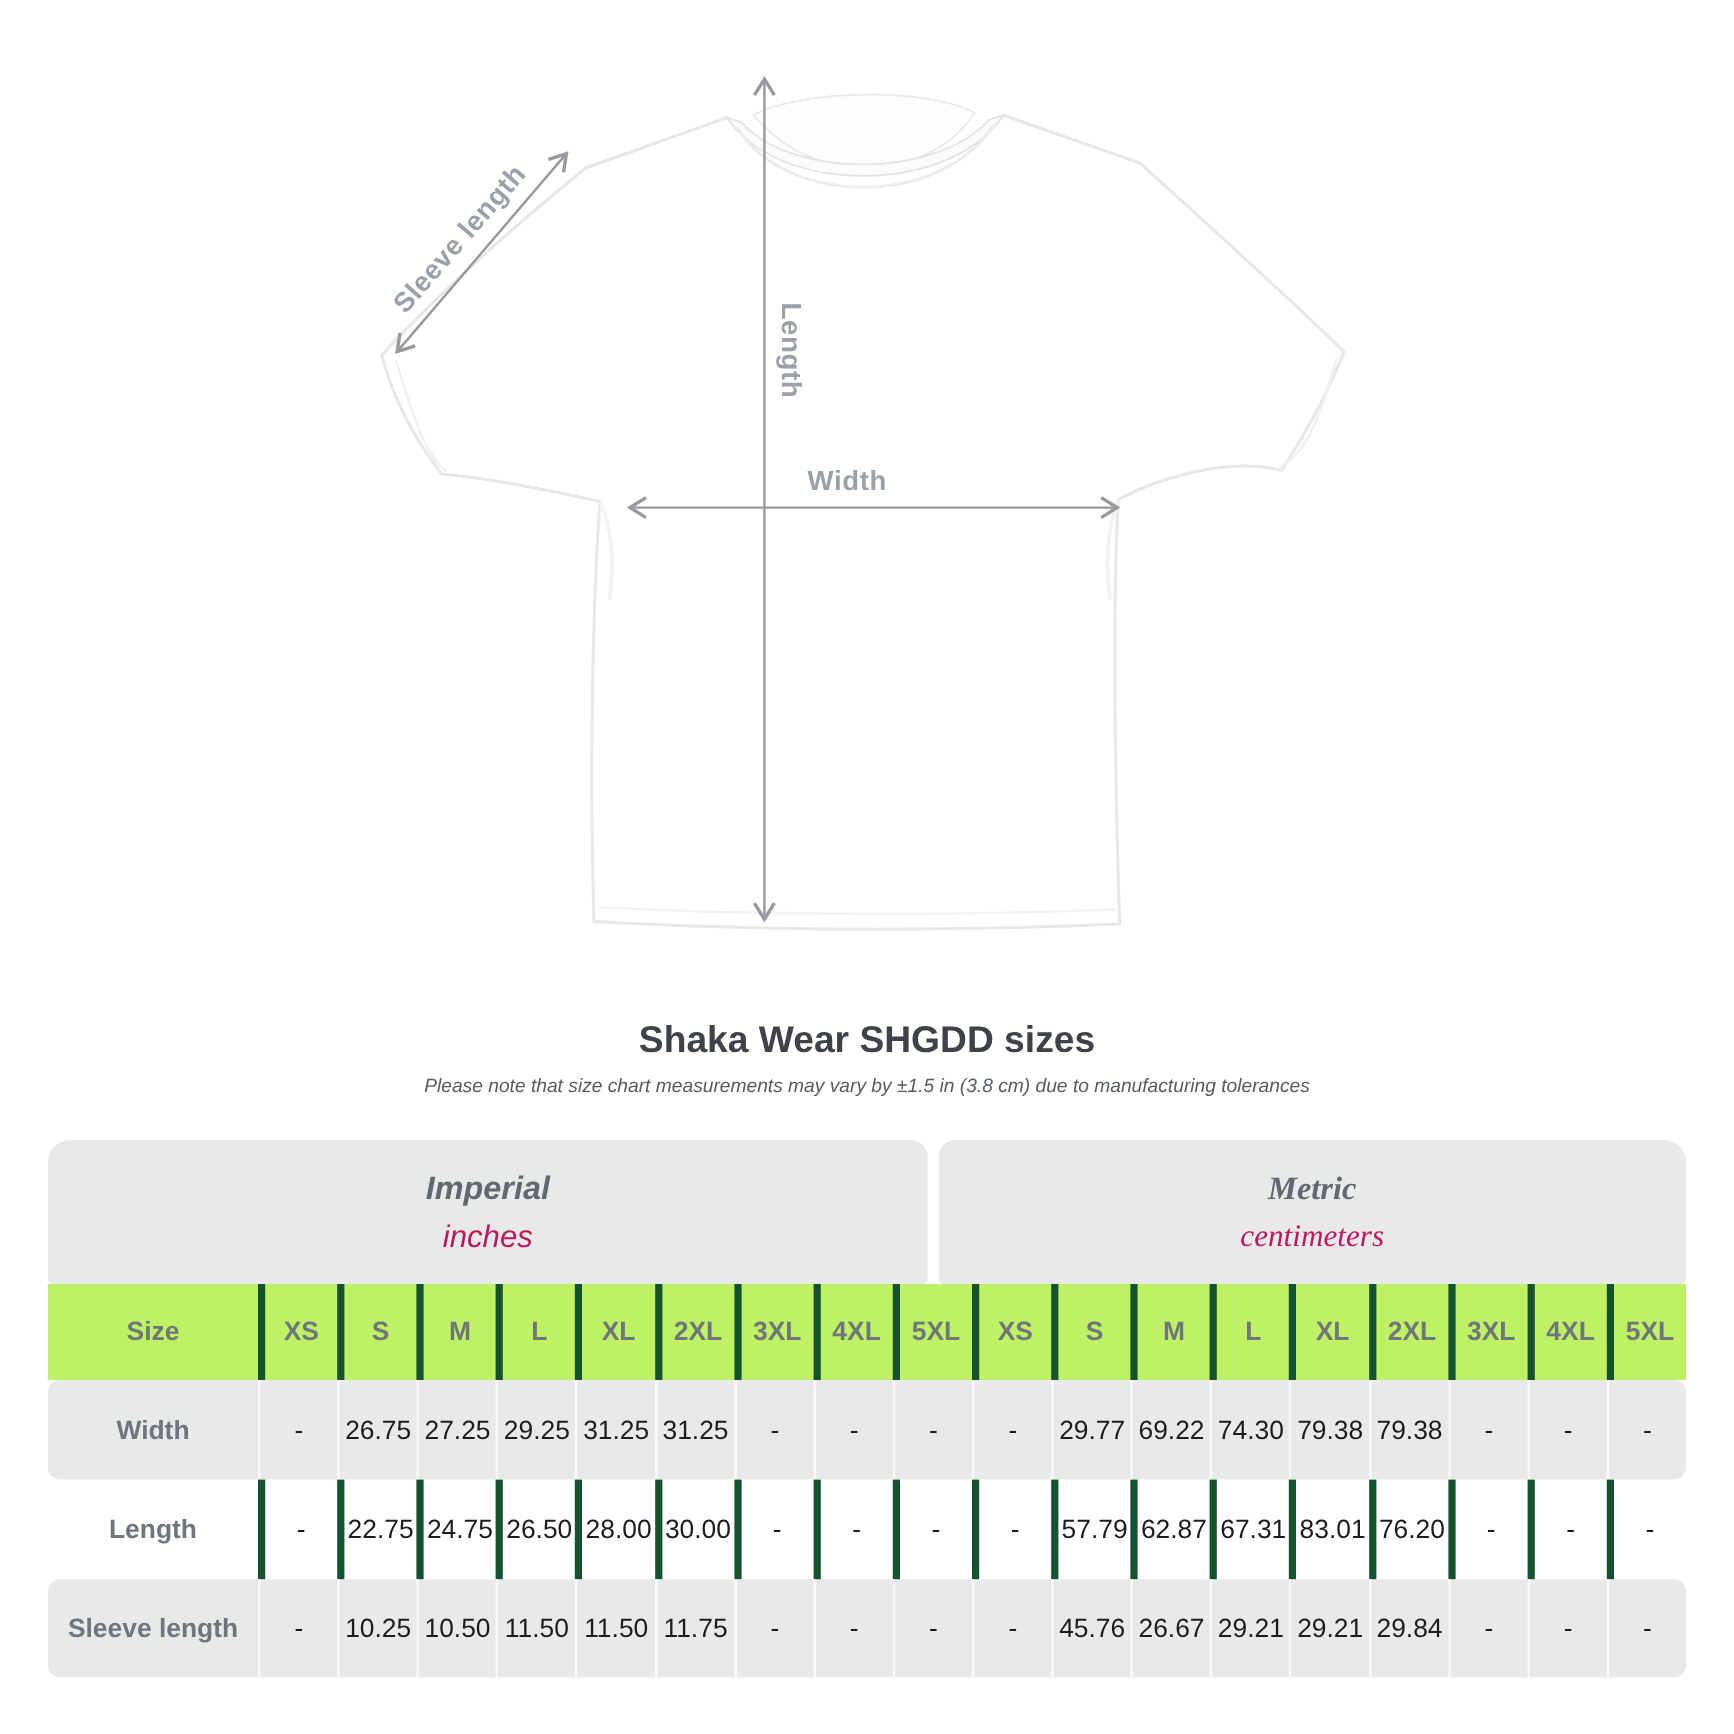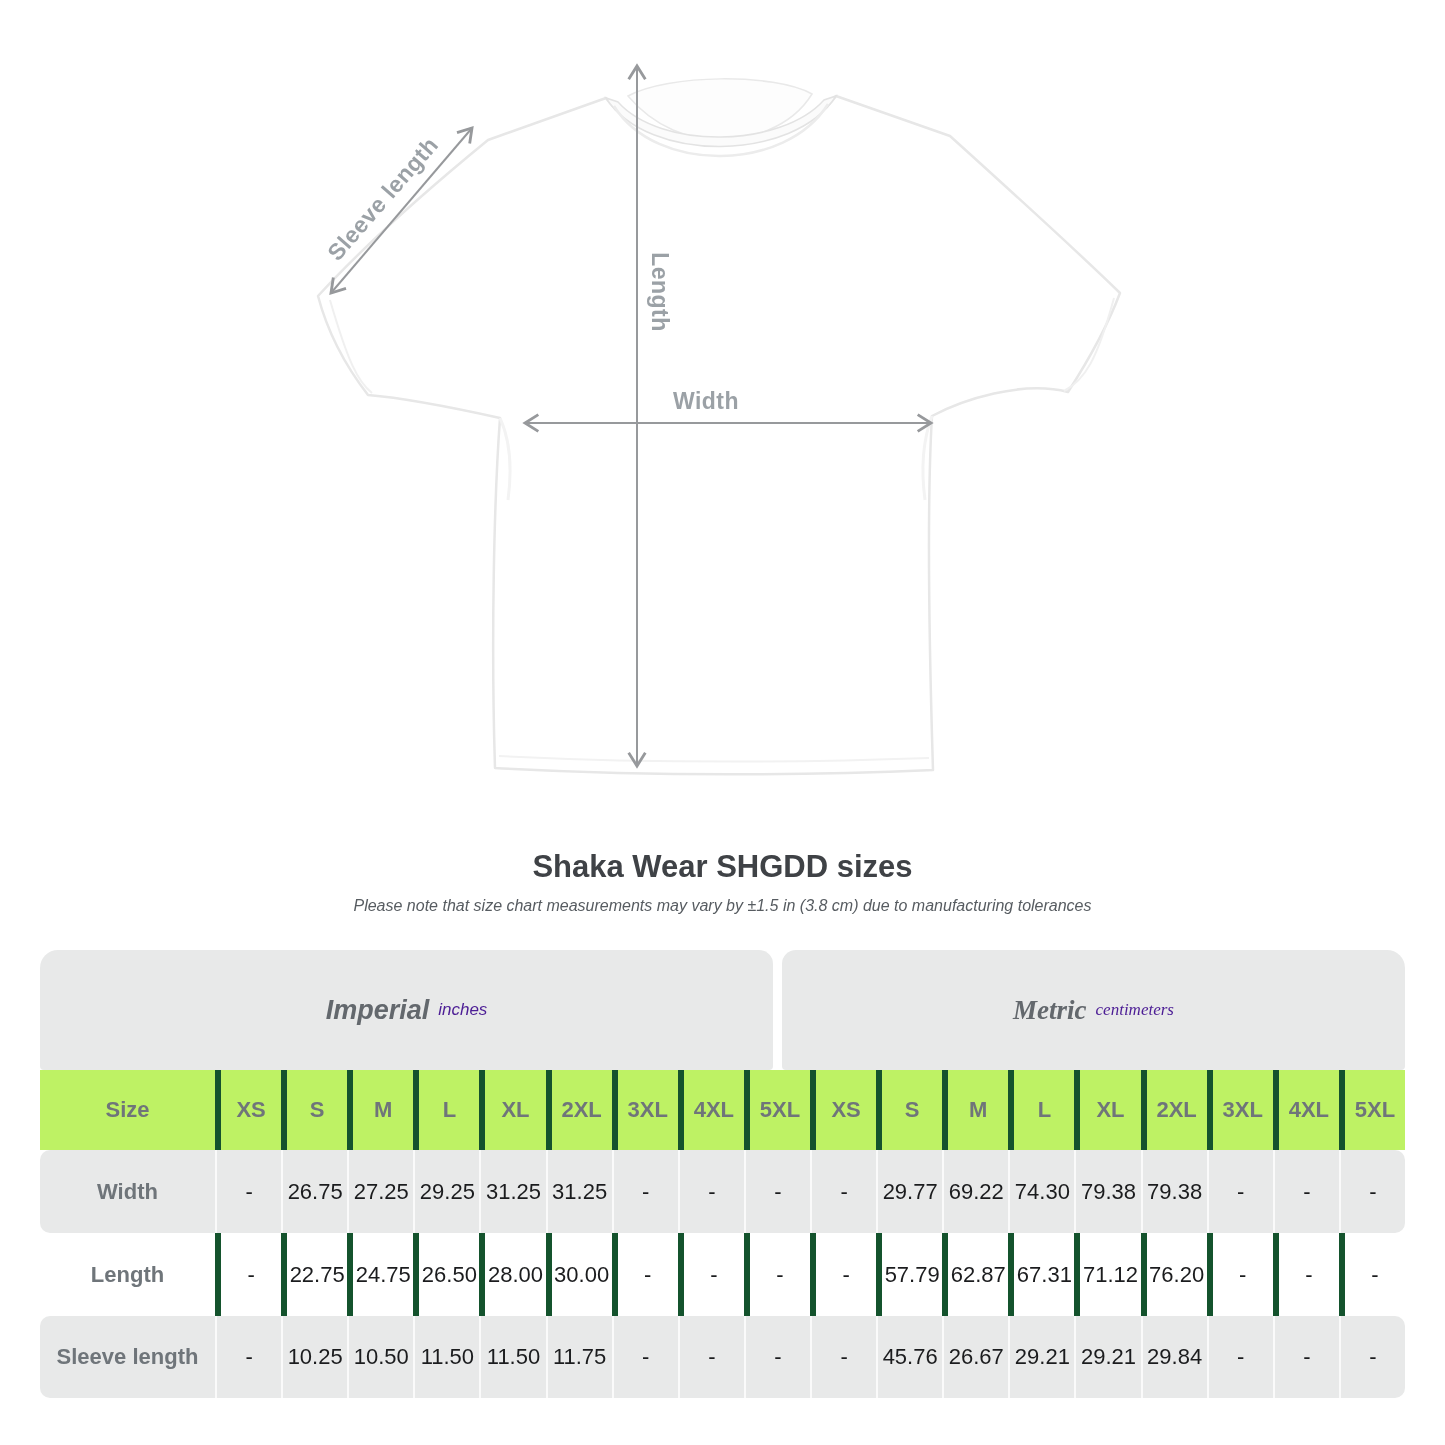--- a/index.html
+++ b/index.html
@@ -65,37 +65,37 @@
   }
   .unit-band {
     display: flex;
     gap: 9px;
     height: 120px;
   }
   .unit-block {
     background: #e8e9e9;
     flex: 0 0 733px;
     display: flex;
-    flex-direction: row;
+    flex-direction: column;
     align-items: center;
     justify-content: center;
     gap: 9px;
   }
   .unit-block.imperial { border-radius: 18px 14px 4px 4px; }
   .unit-block.metric   { flex: 1 1 auto; border-radius: 14px 18px 4px 4px; font-family: Liberation Serif, serif; }
   .unit-name {
     font-size: 27px;
     font-weight: bold;
     font-style: italic;
     color: #63686d;
   }
   .unit-sub {
-    font-size: 17px;
+    font-size: 26px;
     font-style: italic;
-    color: #4c1d95;
+    color: #be185d;
   }
 
   .grid-row {
     display: grid;
     grid-template-columns: 175px repeat(18, 1fr);
   }
   .grid-row .cell {
     display: flex;
     align-items: center;
     justify-content: center;
@@ -238,21 +238,21 @@
       <div class="cell val">26.50</div>
       <div class="cell val">28.00</div>
       <div class="cell val">30.00</div>
       <div class="cell val">-</div>
       <div class="cell val">-</div>
       <div class="cell val">-</div>
       <div class="cell val">-</div>
       <div class="cell val">57.79</div>
       <div class="cell val">62.87</div>
       <div class="cell val">67.31</div>
-      <div class="cell val">71.12</div>
+      <div class="cell val">83.01</div>
       <div class="cell val">76.20</div>
       <div class="cell val">-</div>
       <div class="cell val">-</div>
       <div class="cell val">-</div>
     </div>
 
     <div class="grid-row band gray b-last">
       <div class="cell c0 rowlabel">Sleeve length</div>
       <div class="cell val">-</div>
       <div class="cell val">10.25</div>

